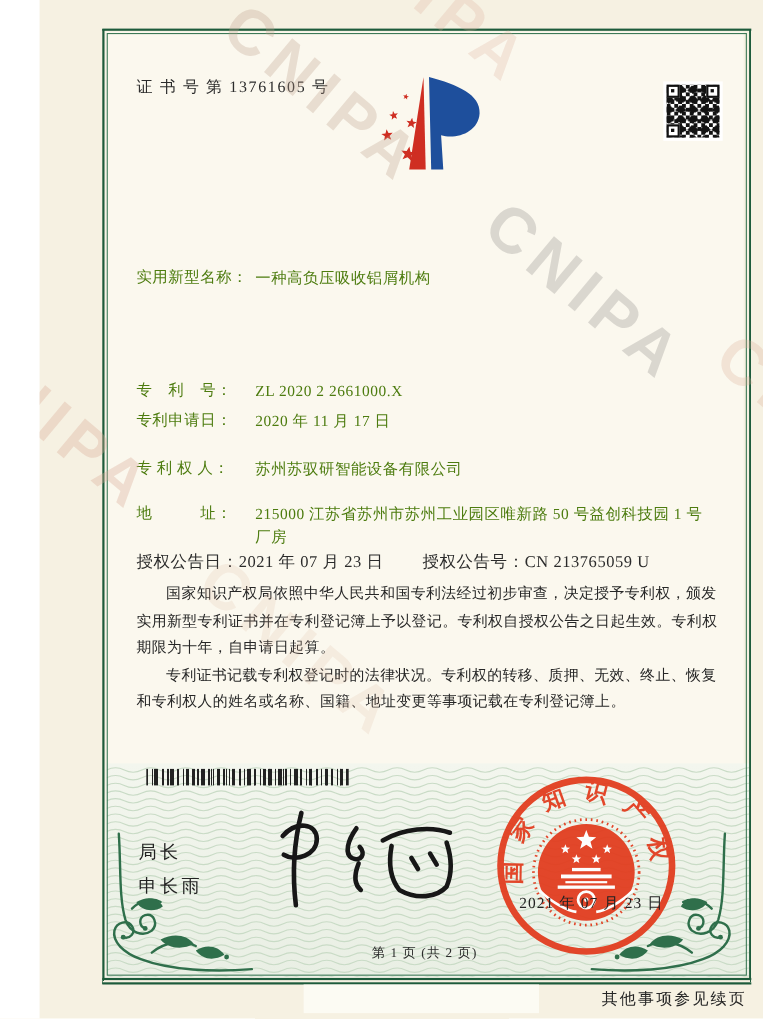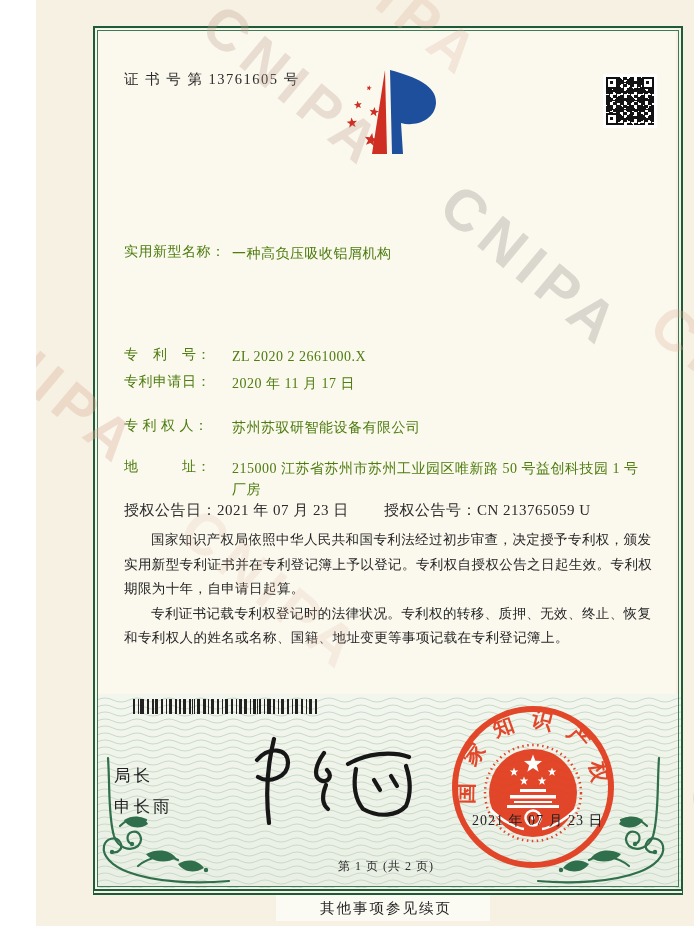--- a/index.html
+++ b/index.html
@@ -26,30 +26,30 @@
   .row .val{display:inline-block;width:452px;line-height:21px;}
   .r1{top:243px}.r2{top:287px}.r3{top:346px}.r4{top:373px}.r5{top:417px}.r6{top:458px}
   .grant{position:absolute;left:88px;top:501px;width:540px;font-size:15px;color:#2b2b2b;letter-spacing:.5px;z-index:3;}
   .grant .g2{position:absolute;left:260px;top:0;}
   .paras{position:absolute;left:88px;top:528px;width:540px;z-index:3;color:#262626;font-size:13.5px;line-height:24.5px;letter-spacing:.4px;}
   .paras p{margin:0;text-indent:2em;}
   .barcode{position:absolute;left:97px;top:699px;width:184px;height:15px;z-index:3;
     background:
       repeating-linear-gradient(90deg,transparent 0 7px,#222 7px 8px,transparent 8px 13px),
       repeating-linear-gradient(90deg,#222 0 2px,transparent 2px 5px,#222 5px 6px,transparent 6px 8px,#222 8px 11px,transparent 11px 14px);}
-  .signer{position:absolute;left:78px;top:760px;z-index:3;font-family:"Liberation Sans",sans-serif;font-size:16.5px;color:#222;letter-spacing:3px;line-height:31px;}
+  .signer{position:absolute;left:90px;top:760px;z-index:3;font-family:"Liberation Sans",sans-serif;font-size:16.5px;color:#222;letter-spacing:3px;line-height:31px;}
   .signature{position:absolute;left:212px;top:733px;width:170px;height:100px;z-index:4;}
   .seal{position:absolute;left:411px;top:701px;width:172px;height:172px;z-index:4;opacity:.93;}
   .seal-date{position:absolute;left:436px;top:812px;width:160px;z-index:5;font-size:14px;color:#222;letter-spacing:1px;}
   .ornament{position:absolute;width:140px;height:135px;z-index:2;}
   .orn-bl{left:58px;top:756px;}
   .orn-br{left:497px;top:756px;transform:scaleX(-1);}
   .page-num{position:absolute;left:57px;top:858px;width:586px;text-align:center;font-size:12px;color:#2b2b2b;z-index:3;letter-spacing:1px;}
   .note-box{position:absolute;left:240px;top:895px;width:214px;height:26px;background:#fcfbf3;z-index:2;}
-  .note{position:absolute;left:57px;top:899px;width:586px;text-align:center;font-size:14.5px;color:#262626;letter-spacing:2px;z-index:3;}
+  .note{position:absolute;left:57px;top:899px;width:586px;text-align:right;font-size:14.5px;color:#262626;letter-spacing:2px;z-index:3;}
   .wm{position:absolute;z-index:6;font-family:"Liberation Sans",sans-serif;font-weight:bold;font-size:58px;letter-spacing:8px;transform:rotate(40deg);pointer-events:none;white-space:nowrap;}
   .wm1{left:150px;top:52px;color:rgba(190,158,138,.30);}
   .wm2{left:388px;top:232px;color:rgba(152,150,145,.33);}
   .wm3{left:-95px;top:350px;color:rgba(219,173,152,.35);}
   .wm4{left:598px;top:352px;color:rgba(219,173,152,.28);}
   .wm5{left:248px;top:-38px;color:rgba(219,173,152,.25);}
   .wm6{left:128px;top:556px;color:rgba(219,173,152,.16);}
   .wm7{left:636px;top:818px;color:rgba(219,173,152,.30);}
 </style>
 </head>

